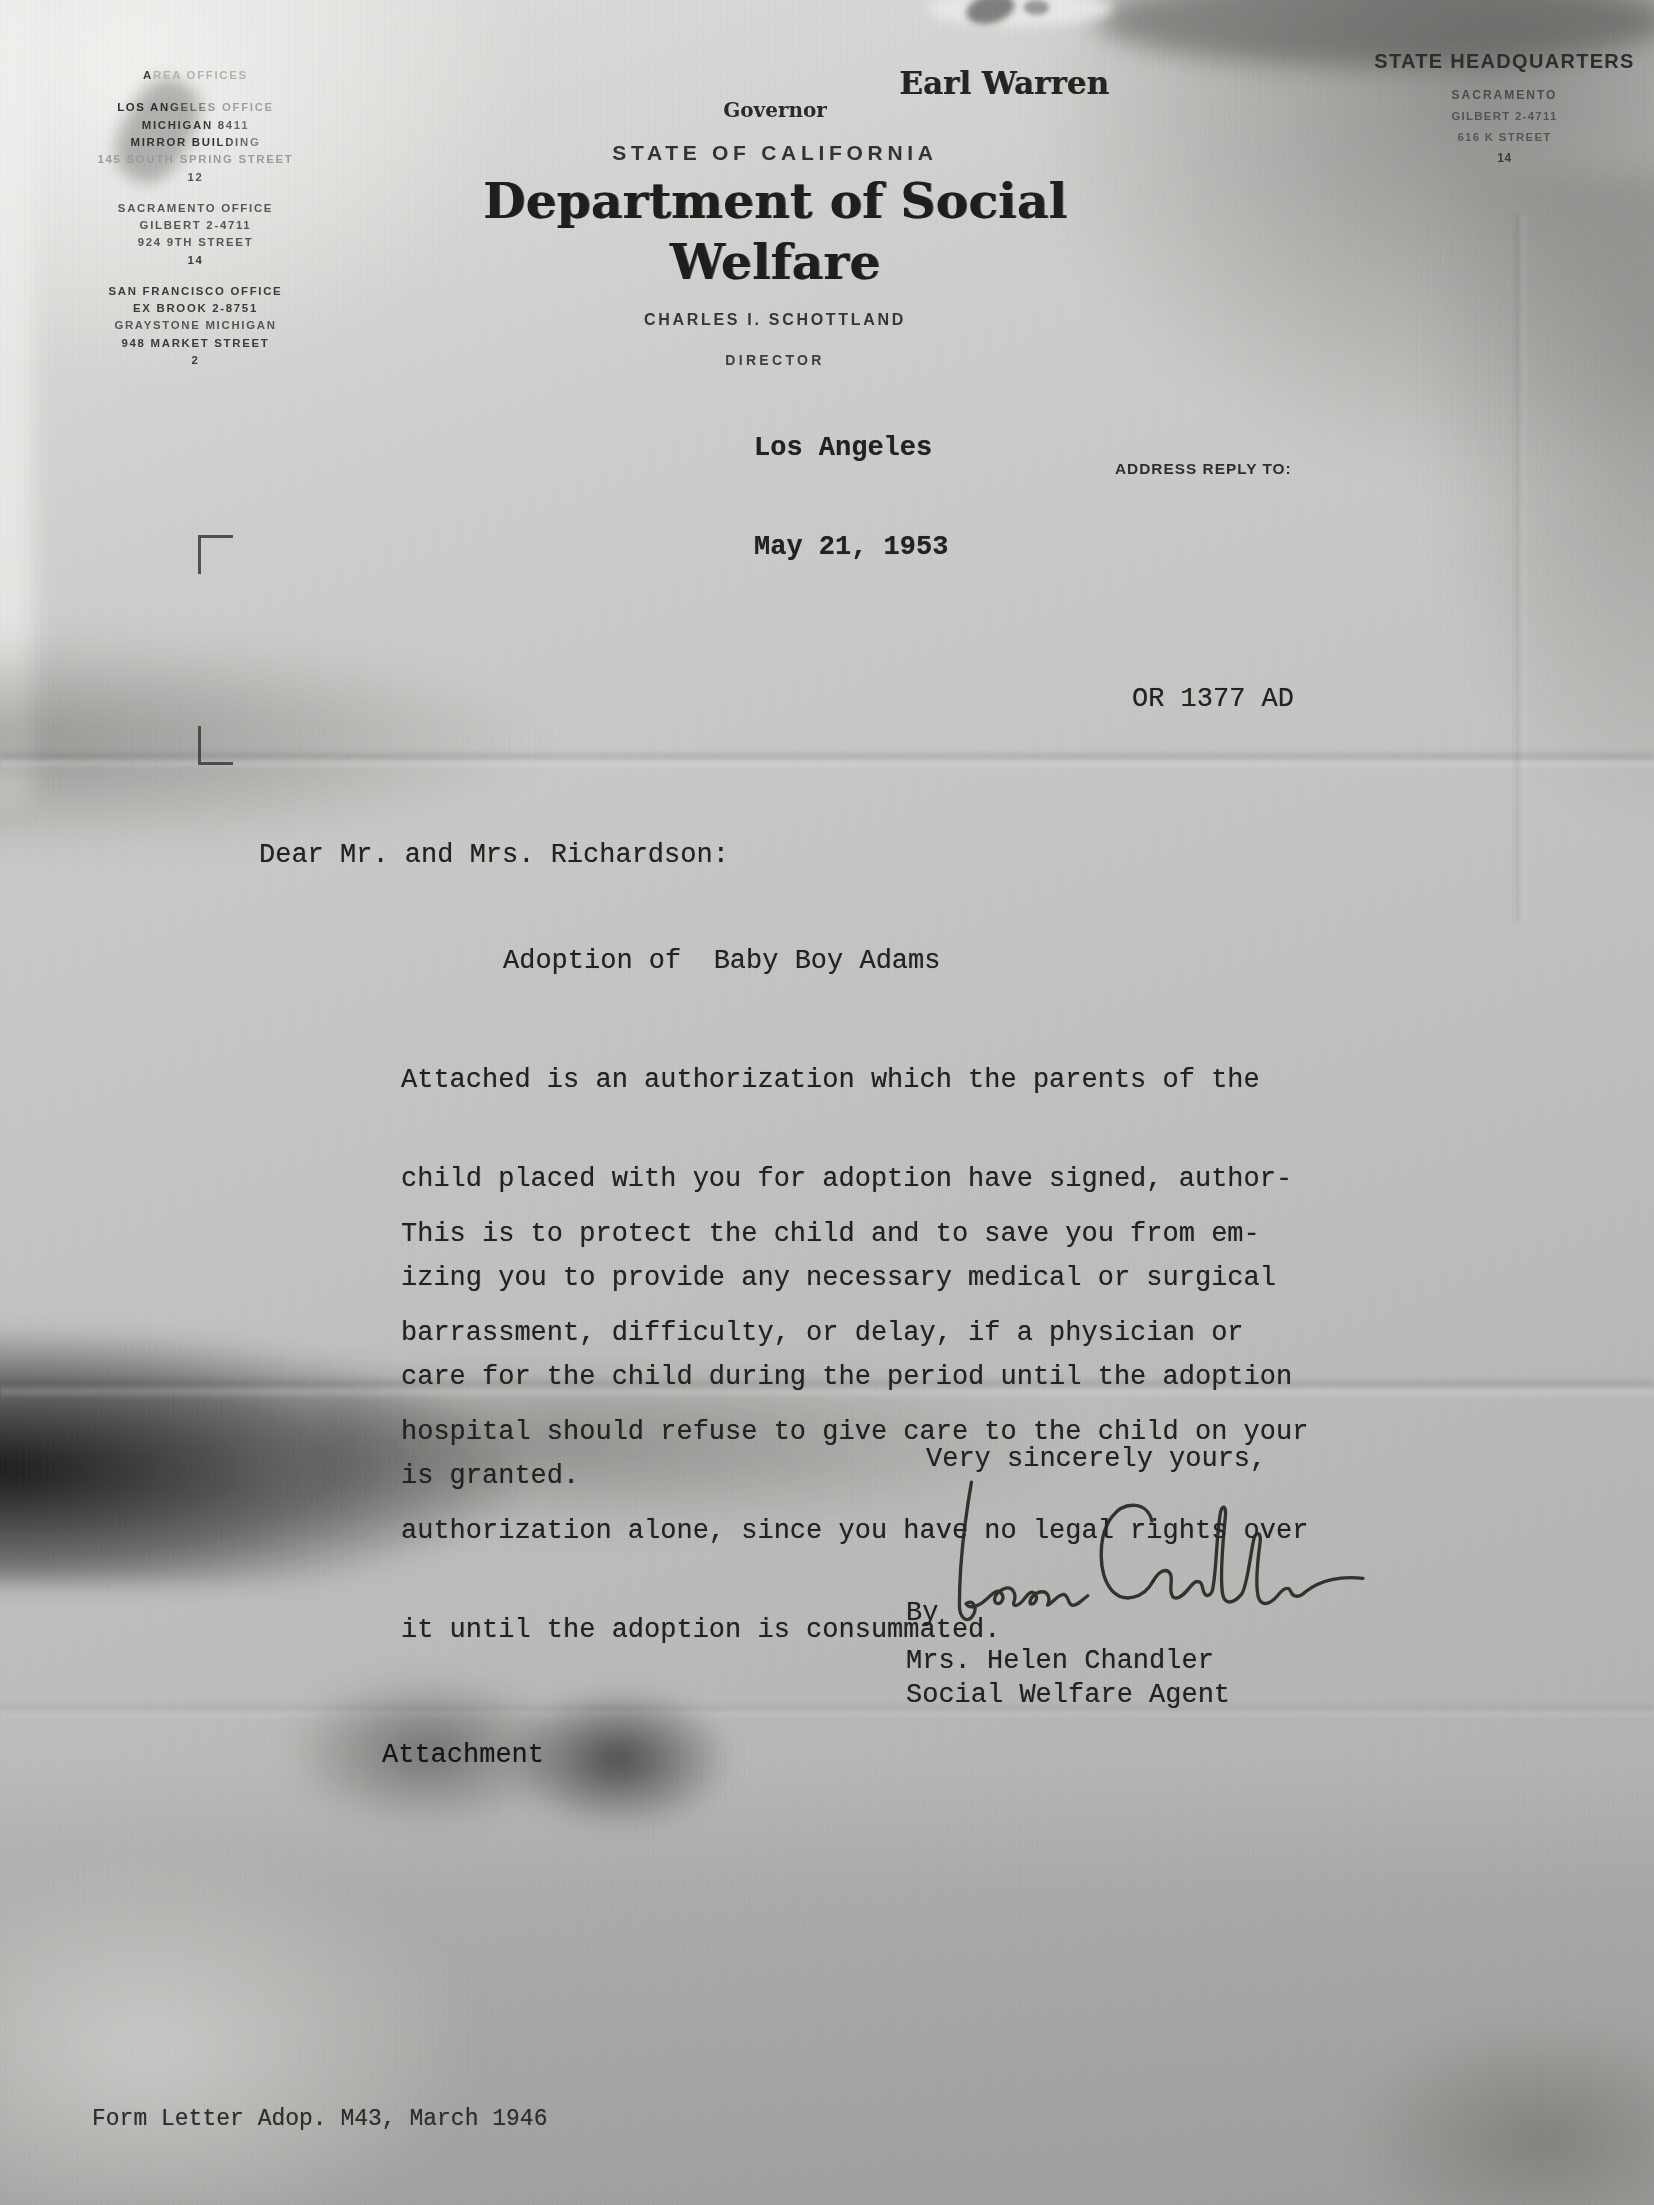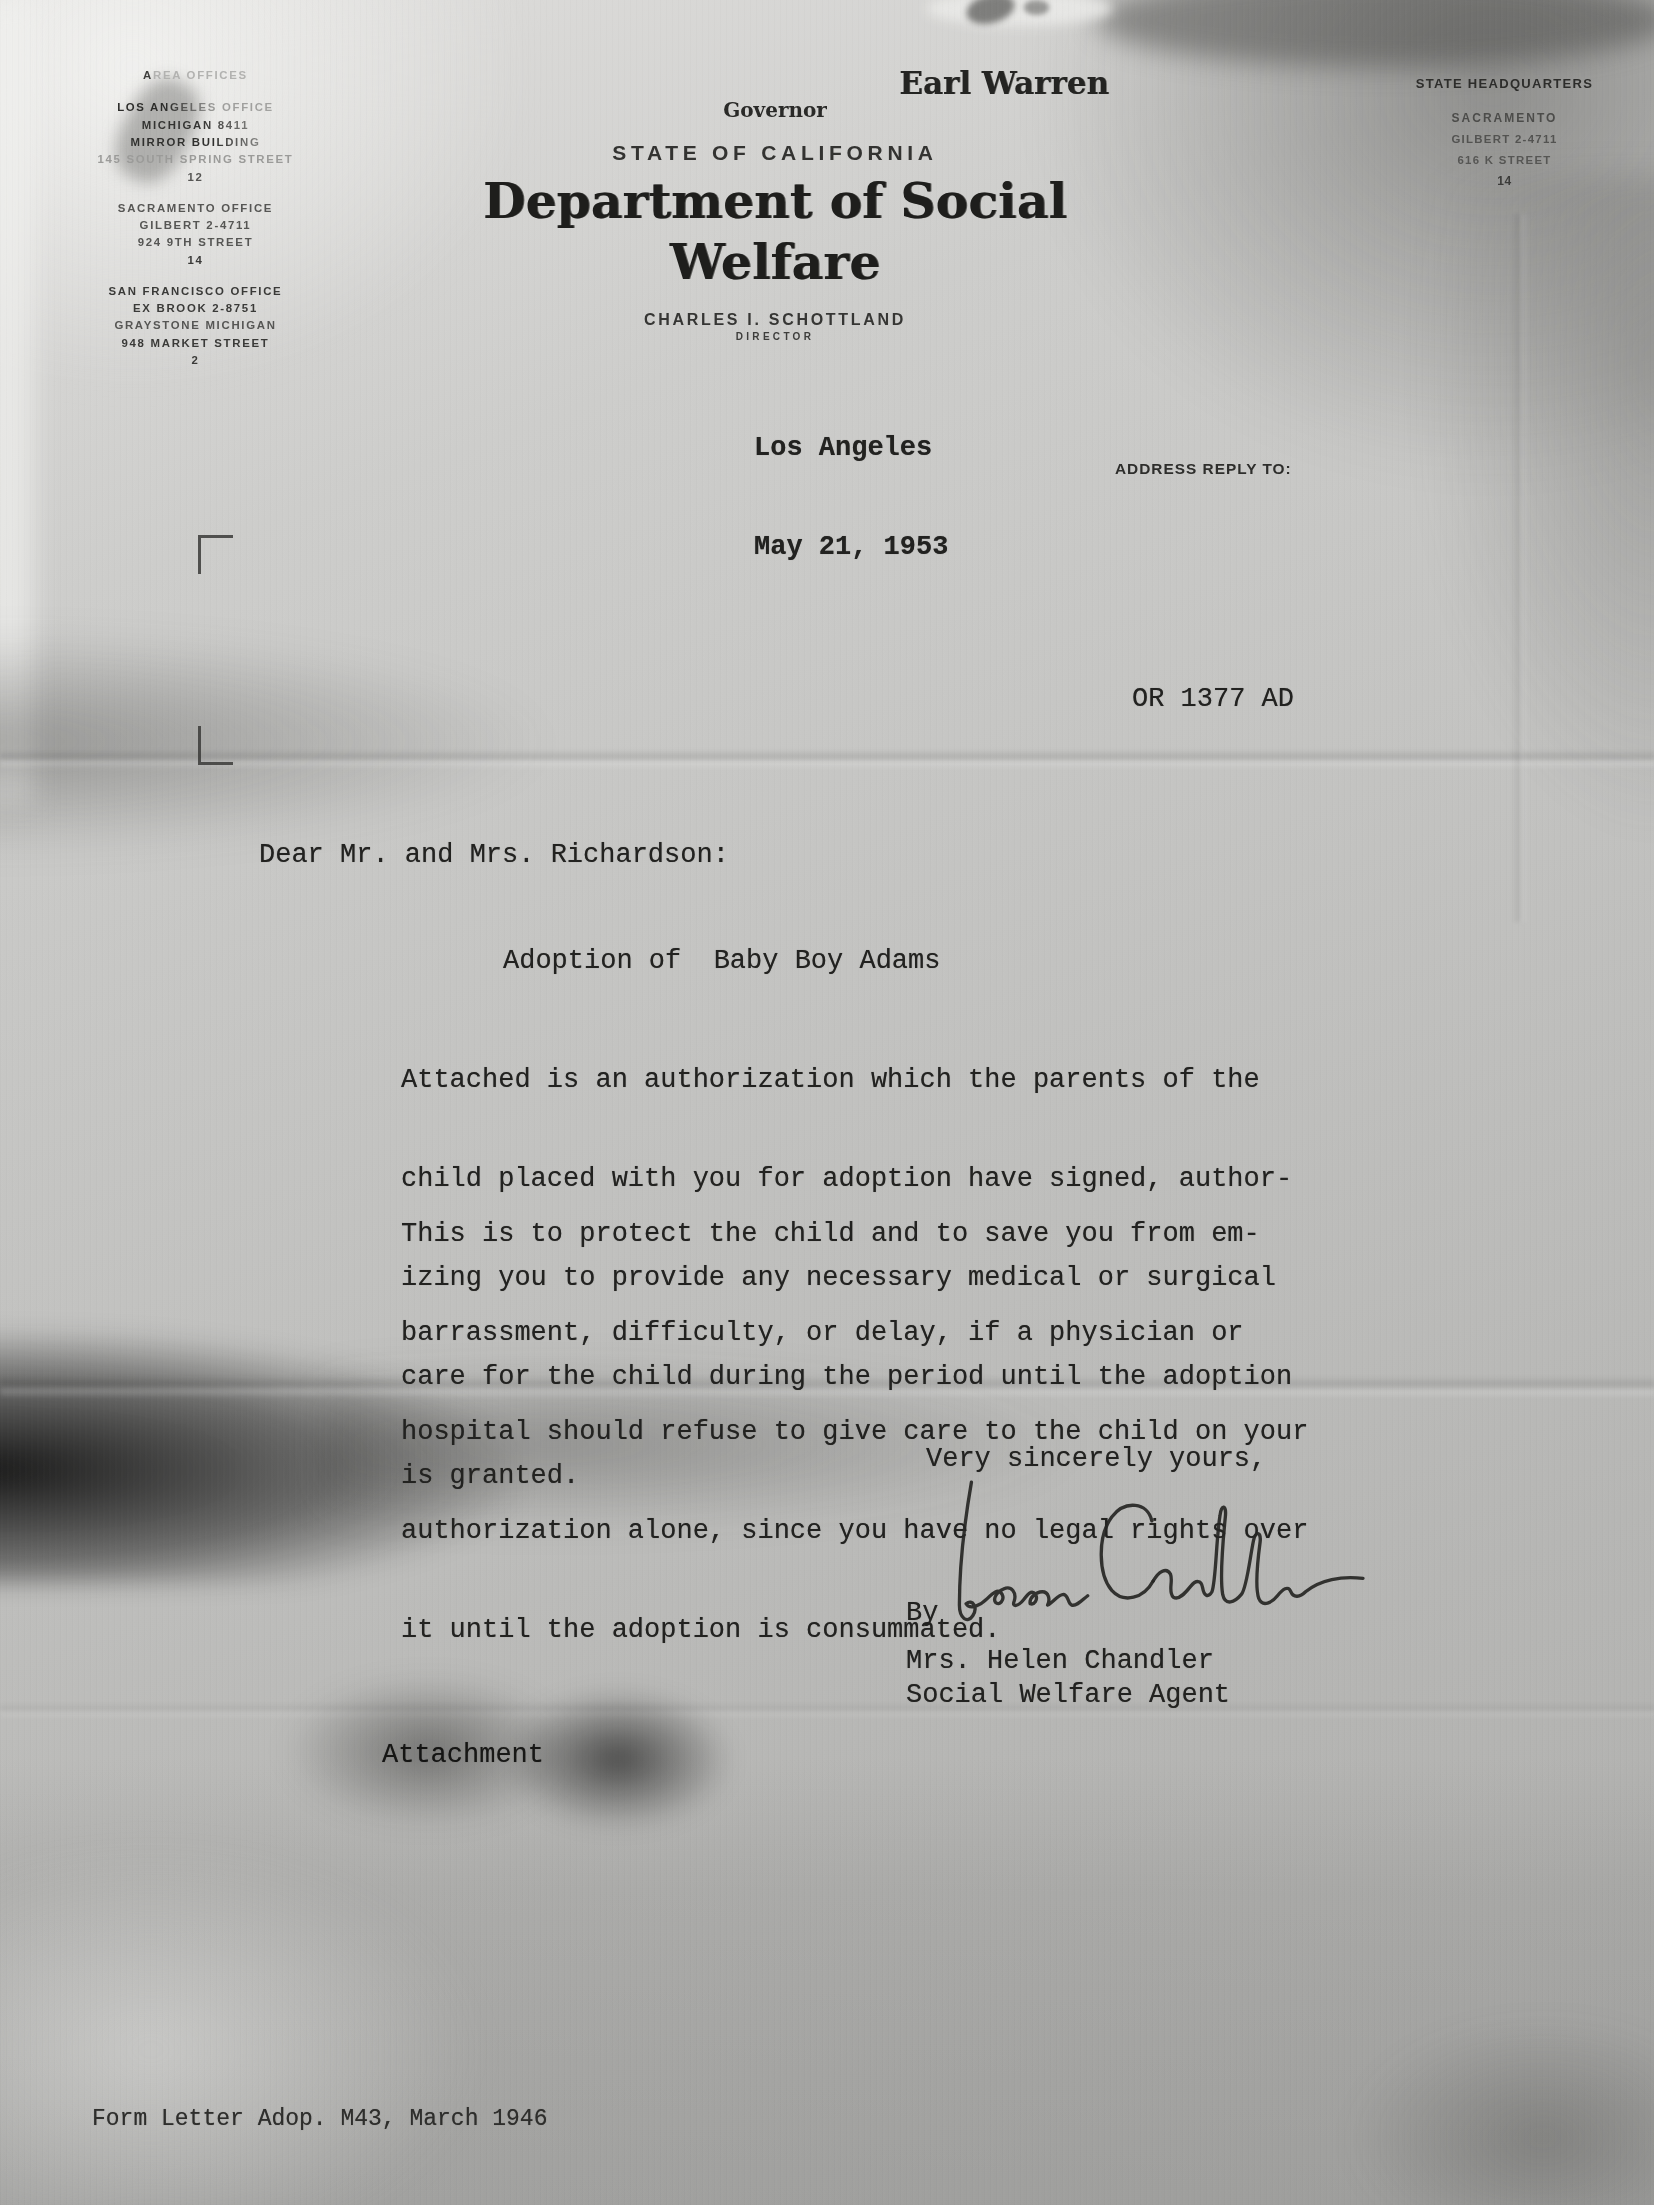--- a/index.html
+++ b/index.html
@@ -70,24 +70,24 @@
   .gap{margin-top:13.4px;}
 
   .letterhead{position:absolute;left:441px;top:67px;width:668px;text-align:center;}
   .gov-name{font-family:"DejaVu Serif",serif;font-weight:bold;font-size:31px;line-height:32px;color:#242422;
     text-shadow:0.7px 0 0 rgba(36,36,34,.6);text-align:right;}
   .gov-title{font-family:"DejaVu Serif",serif;font-weight:bold;font-size:20px;line-height:23px;color:#2a2a28;}
   .state-line{margin-top:18.7px;font-size:21px;letter-spacing:4.7px;color:#333331;line-height:24px;}
   .dept-name{margin-top:6.7px;font-family:"DejaVu Serif",serif;font-weight:bold;font-size:49px;line-height:61px;color:#1e1e1c;
     text-shadow:1px 0 0 rgba(30,30,28,.65);}
   .dir-name{margin-top:17.4px;font-size:16px;letter-spacing:2.7px;color:#363634;line-height:18.7px;}
-  .dir-title{margin-top:1px;font-size:10px;letter-spacing:3.3px;color:#3e3e3c;line-height:14.7px;}
+  .dir-title{margin-top:24px;font-size:14px;letter-spacing:3.3px;color:#3e3e3c;line-height:14.7px;}
 
   .hq-col{position:absolute;left:1371px;top:52px;width:267px;text-align:center;}
-  .hq-heading{font-size:13px;letter-spacing:1.3px;color:#2d2d2b;line-height:18.7px;margin-top:23px;}
+  .hq-heading{font-size:20px;letter-spacing:1.3px;color:#2d2d2b;line-height:18.7px;}
   .hq-col .l1{margin-top:17.4px;font-size:12px;letter-spacing:2px;color:#4c4c4a;}
   .hq-col .l2{margin-top:8px;font-size:11.4px;letter-spacing:1.3px;color:#535351;}
   .hq-col .l3{margin-top:8.7px;font-size:11.4px;letter-spacing:1.3px;color:#565654;}
   .hq-col .l4{margin-top:8px;font-size:12px;letter-spacing:0.7px;color:#3b3b39;}
 
   .reply-label{position:absolute;left:1115px;top:460px;font-size:15.4px;letter-spacing:1px;color:#2e2e2c;text-align:center;}
 
   
   .tw{font-family:"Liberation Mono","DejaVu Sans Mono",monospace;color:#222220;white-space:pre;
     text-shadow:0 0 0.7px rgba(34,34,32,.55);}

